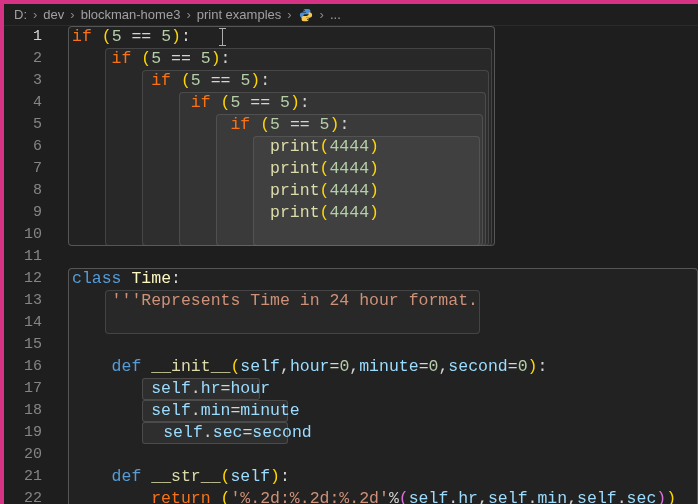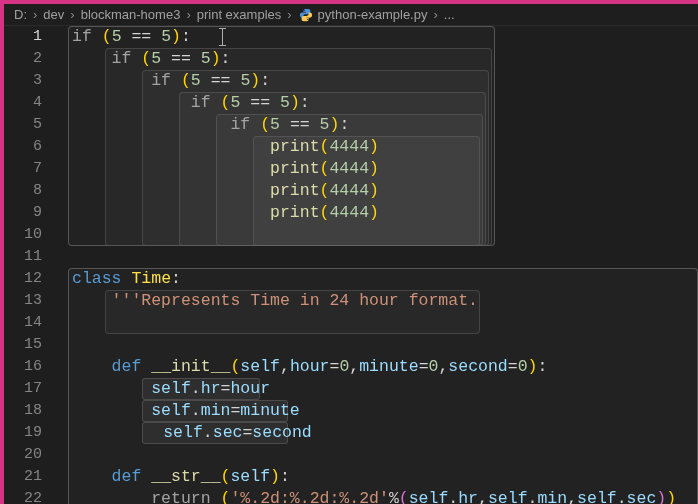--- a/index.html
+++ b/index.html
@@ -46,23 +46,23 @@
   }
   .gutter .ln { height: 22px; }
   .gutter .ln.active { color: #d6d6d6; }
   .code {
     position: relative;
     flex: 1;
     font-size: 16.5px;
   }
   .row { height: 22px; white-space: pre; position: relative; }
   .tok-kw    { color: #569cd6; }
-  .tok-kwctl { color: #a3a3a3; }
+  .tok-kwctl { color: #f97316; }
   .tok-num   { color: #b5cea8; }
-  .tok-cls   { color: #fde047; }
+  .tok-cls   { color: #fef9c3; }
   .tok-fn    { color: #dcdcaa; }
   .tok-self  { color: #9cdcfe; }
   .tok-attr  { color: #9cdcfe; }
   .tok-punct { color: #d4d4d4; }
   .tok-paren { color: #ffd700; }
   .tok-paren2{ color: #da70d6; }
   .tok-str   { color: #ce9178; }
   .tok-doc   { color: #ce9178; }
   .tok-op    { color: #d4d4d4; }
 
@@ -116,21 +116,20 @@
   <span class="crumb">blockman-home3</span>
   <span class="sep">›</span>
   <span class="crumb">print examples</span>
   <span class="sep">›</span>
   <span class="file-icon">
     <svg viewBox="0 0 16 16" width="14" height="14">
       <path d="M7.5 1C5 1 5 3 5 3v1.5h3V5H3.5S1 5 1 8s2.5 3 2.5 3H5v-1.8S4.9 7 7.5 7h3S13 7 13 4.5V3s0-2-2.5-2h-3zM6 2.2a.7.7 0 1 1 0 1.4.7.7 0 0 1 0-1.4z" fill="#4a8fd9"></path>
       <path d="M8.5 15C11 15 11 13 11 13v-1.5H8V11h4.5S15 11 15 8s-2.5-3-2.5-3H11v1.8s.1 2.2-2.5 2.2h-3S3 9 3 11.5V13s0 2 2.5 2h3zM10 13.8a.7.7 0 1 1 0-1.4.7.7 0 0 1 0 1.4z" fill="#f5c851"></path>
     </svg>
   </span>
-  <span class="crumb">python-example.py</span>
   <span class="sep">›</span>
   <span class="crumb">...</span>
 </div>
 
 <div class="editor">
   <div class="gutter" id="gutter">
       <div class="ln active">1</div>
       <div class="ln">2</div>
       <div class="ln">3</div>
       <div class="ln">4</div>

